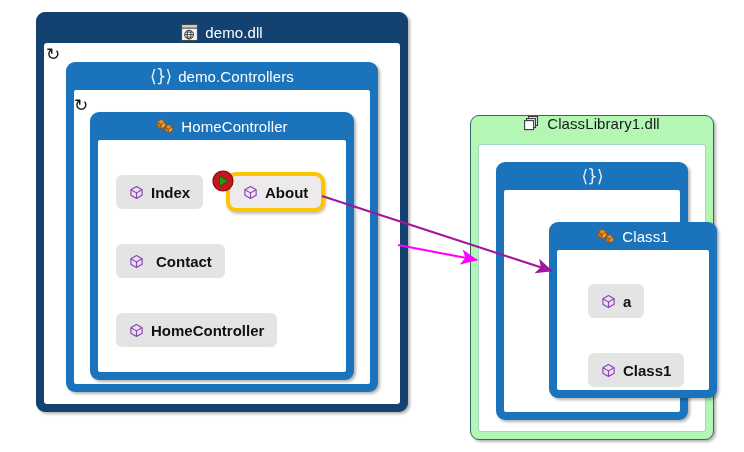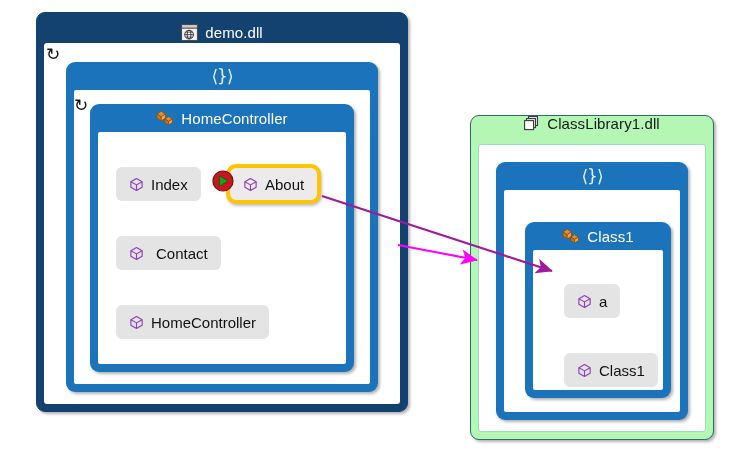--- a/index.html
+++ b/index.html
@@ -30,21 +30,21 @@
 
   
   .ns,.cls{background:#1b74bb;box-shadow:2px 2px 3px rgba(0,0,0,.30);}
   .ns>.hdr,.cls>.hdr{height:28px;color:#ffffff;border-radius:8px 8px 0 0;}
   .ns>.inner,.cls>.inner{position:absolute;left:8px;right:8px;top:28px;
                          bottom:8px;background:#ffffff;border-radius:2px;}
 
   
   .chip{position:absolute;box-sizing:border-box;height:34px;
         background:#e4e4e4;border-radius:6px;display:flex;align-items:center;
-        gap:7px;padding:16px 13px;font-size:15px;color:#101114;white-space:nowrap;}
+        gap:7px;padding:16px 13px;font-size:15px;color:#101114;white-space:nowrap;font-weight:bold;}
   .chip.sel{background:#eceaea;border:4px solid #ffc400;border-radius:10px;
             height:40px;box-shadow:1px 2px 3px rgba(0,0,0,.25);}
 
   .ico{display:inline-flex;align-items:center;justify-content:center;
        flex:0 0 auto;line-height:1;}
 
   
   .recyc{position:absolute;width:18px;height:18px;color:#111;font-size:17px;
          line-height:18px;text-align:center;font-family:"DejaVu Sans",sans-serif;}
 
@@ -75,27 +75,28 @@
       <span>demo.dll</span>
     </div>
     <div class="inner"></div>
   </div>
 
   <div class="recyc" style="left:44px;top:45px;">↻</div>
 
   <div class="node ns" style="left:66px;top:62px;width:312px;height:330px;">
     <div class="hdr">
       <span class="ico brace">⟨}⟩</span>
+      <span>demo.Controllers</span>
     </div>
     <div class="inner"></div>
   </div>
 
   <div class="recyc" style="left:72px;top:96px;">↻</div>
 
-  <div class="node cls" style="left:90px;top:104px;width:264px;height:268px;">
+  <div class="node cls" style="left:90px;top:112px;width:264px;height:268px;">
     <div class="hdr">
       <span class="ico">
         <svg width="18" height="16" viewBox="0 0 18 16">
           <g stroke="#8a4d10" stroke-width="0.8">
             <polygon points="5.2,1.2 9.4,4.0 5.2,6.8 1.0,4.0" fill="#e08f2e"></polygon>
             <polygon points="1.0,4.0 5.2,6.8 5.2,11.0 1.0,8.2" fill="#c8751d"></polygon>
             <polygon points="9.4,4.0 5.2,6.8 5.2,11.0 9.4,8.2" fill="#f0a946"></polygon>
             <polygon points="12.6,6.6 16.4,9.0 12.6,11.4 8.8,9.0" fill="#e08f2e"></polygon>
             <polygon points="8.8,9.0 12.6,11.4 12.6,15.0 8.8,12.6" fill="#c8751d"></polygon>
             <polygon points="16.4,9.0 12.6,11.4 12.6,15.0 16.4,12.6" fill="#f0a946"></polygon>
@@ -181,21 +182,21 @@
     <div class="inner"></div>
   </div>
 
   <div class="node ns" style="left:496px;top:162px;width:192px;height:258px;">
     <div class="hdr">
       <span class="ico brace">⟨}⟩</span>
     </div>
     <div class="inner"></div>
   </div>
 
-  <div class="node cls" style="left:525px;top:222px;width:146px;height:176px;">
+  <div class="node cls" style="left:549px;top:222px;width:168px;height:176px;">
     <div class="hdr">
       <span class="ico">
         <svg width="18" height="16" viewBox="0 0 18 16">
           <g stroke="#8a4d10" stroke-width="0.8">
             <polygon points="5.2,1.2 9.4,4.0 5.2,6.8 1.0,4.0" fill="#e08f2e"></polygon>
             <polygon points="1.0,4.0 5.2,6.8 5.2,11.0 1.0,8.2" fill="#c8751d"></polygon>
             <polygon points="9.4,4.0 5.2,6.8 5.2,11.0 9.4,8.2" fill="#f0a946"></polygon>
             <polygon points="12.6,6.6 16.4,9.0 12.6,11.4 8.8,9.0" fill="#e08f2e"></polygon>
             <polygon points="8.8,9.0 12.6,11.4 12.6,15.0 8.8,12.6" fill="#c8751d"></polygon>
             <polygon points="16.4,9.0 12.6,11.4 12.6,15.0 16.4,12.6" fill="#f0a946"></polygon>

